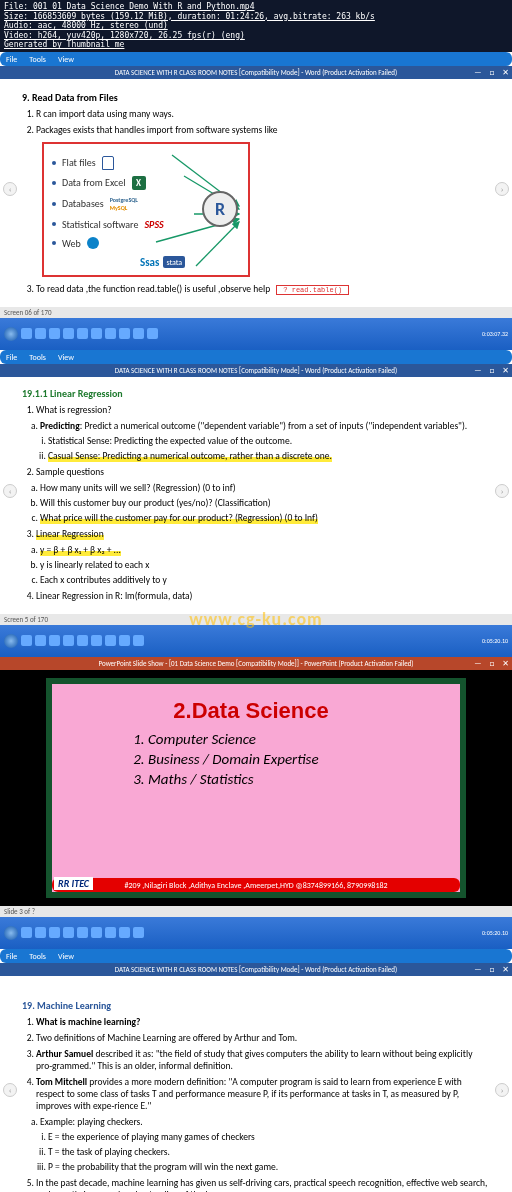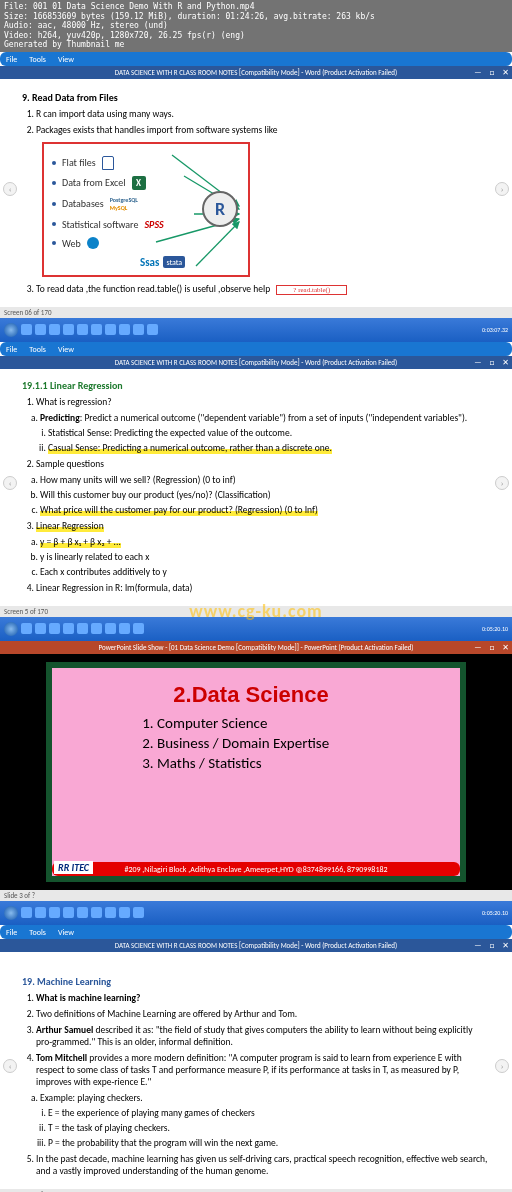--- a/index.html
+++ b/index.html
@@ -1,17 +1,17 @@
 <!DOCTYPE html>
 <html><head>
 <meta charset="utf-8">
 <style>
   * { margin:0; padding:0; box-sizing:border-box; }
   body { font-family: Calibri, Arial, sans-serif; font-size:10px; background:#fff; width:512px; }
-  .meta { background:#737373; color:#fff; font-size:8px; padding:2px 4px; line-height:1.2; font-family:monospace; }
+  .meta { background:#0f172a; color:#fff; font-size:8px; padding:2px 4px; line-height:1.2; font-family:monospace;text-decoration:underline; }
   .menubar { background:#1976d2; color:#fff; font-size:8px; padding:2px 6px; display:flex; gap:12px;border-radius:6px; }
   .menubar span { cursor:default; }
   .titlebar { background:#2b579a; color:#fff; font-size:7px; padding:2px 6px; text-align:center; position:relative; }
   .winbtns { position:absolute; right:3px; top:1px; display:flex; gap:8px; }
   .winbtns span { font-size:8px; }
   .page { background:#fff; padding:8px 22px; position:relative; }
   .navleft, .navright { position:absolute; top:45%; width:14px; height:14px; border:1px solid #ccc; border-radius:50%; background:#f3f3f3; display:flex; align-items:center; justify-content:center; font-size:8px; color:#888; }
   .navleft { left:3px; } .navright { right:3px; }
   h3.sec { font-size:10px; font-weight:bold; color:#000; margin:4px 0; }
   h3.sec2 { font-size:10px; font-weight:bold; color:#1e7a2e; margin:2px 0; }
@@ -27,33 +27,33 @@
   .bullet { width:4px; height:4px; background:#2b579a; border-radius:50%; }
   .logo-r { width:36px; height:36px; border:2px solid #666; border-radius:50%; background:#eee; display:flex; align-items:center; justify-content:center; font-weight:bold; color:#2b579a; font-size:18px; position:absolute; right:10px; top:50%; transform:translateY(-50%); }
   .icon-flat { width:12px; height:14px; border:1.5px solid #2b579a; border-radius:2px 2px 0 0; }
   .icon-xl { width:14px; height:14px; background:#1d6f42; color:#fff; font-size:9px; font-weight:bold; display:flex; align-items:center; justify-content:center; border-radius:2px;}
   .icon-db { display:flex; flex-direction:column; font-size:6px; }
   .icon-web { width:12px; height:12px; background:#0b82c9; border-radius:50%; }
   .stats { display:flex; gap:3px; align-items:center; }
   .spss { color:#c00; font-weight:bold; font-size:10px; font-style:italic;}
   .sas { color:#0073b6; font-weight:bold; font-size:11px; }
   .stata { background:#2b579a; color:#fff; font-size:8px; padding:1px 3px; border-radius:2px; }
-  .readtable-box { display:inline-block; border:1px solid #d33; font-size:7px; color:#d33; padding:0 16px; margin-left:4px; font-family:Liberation Serif, serif;}
+  .readtable-box { display:inline-block; border:1px solid #d33; font-size:7px; color:#d33; padding:0 6px; margin-left:4px; font-family:Liberation Mono, monospace;}
   .hl { background:linear-gradient(transparent 60%, #ffeb3b 60%); }
-  .taskbar { background:linear-gradient(#3a7ad9,#1a5fc3); height:24px; display:flex; align-items:center; padding:0 4px; gap:3px; font-size:7px; color:#fff; }
+  .taskbar { background:linear-gradient(#3a7ad9,#1a5fc3); height:32px; display:flex; align-items:center; padding:0 4px; gap:3px; font-size:7px; color:#fff; }
   .start { width:14px; height:14px; background:radial-gradient(#8be,#15a); border-radius:50%; }
   .tbicon { width:11px; height:11px; background:#6af; border-radius:2px; }
   .tb-right { margin-left:auto; display:flex; gap:3px; align-items:center; font-size:6px;}
   .slidelabel { background:#e8e8e8; font-size:7px; color:#555; padding:1px 4px; }
   
   .slidebg { background:#000; padding:8px 46px; }
   .slide { background:#f9a8d4; border:6px solid #14532d; padding:14px 20px 0 10px; position:relative; height:220px;}
   .slide h1 { color:#c00; text-align:center; font-size:22px; font-weight:bold; margin-bottom:6px; font-family:Arial;}
   .slide ol { font-size:15px; margin-left:86px; color:#000; }
-  .slide ol li { margin:2px 9px; }
+  .slide ol li { margin:2px 0;font-style:italic; }
   .banner { position:absolute; bottom:0; left:0; right:0; background:#e40000; color:#fff; font-size:8px; padding:2px 6px; text-align:center;border-radius:6px; }
   .banner .itec { position:absolute; left:2px; bottom:2px; background:#fff; color:#00287a; font-weight:bold; font-style:italic; padding:0 4px; font-size:10px;}
   .watermark { position:absolute; left:50%; transform:translateX(-50%); top:-6px; z-index:10; color:rgba(255,190,0,0.55); font-size:18px; font-weight:bold; pointer-events:none; letter-spacing:1px;}
   .arrow-line { stroke:#179867; stroke-width:1.3; fill:none; marker-end:url(#ah);}
 </style>
 </head>
 <body>
 
 <div class="meta">
   <div>File: 001 01 Data Science Demo With R and Python.mp4</div>

